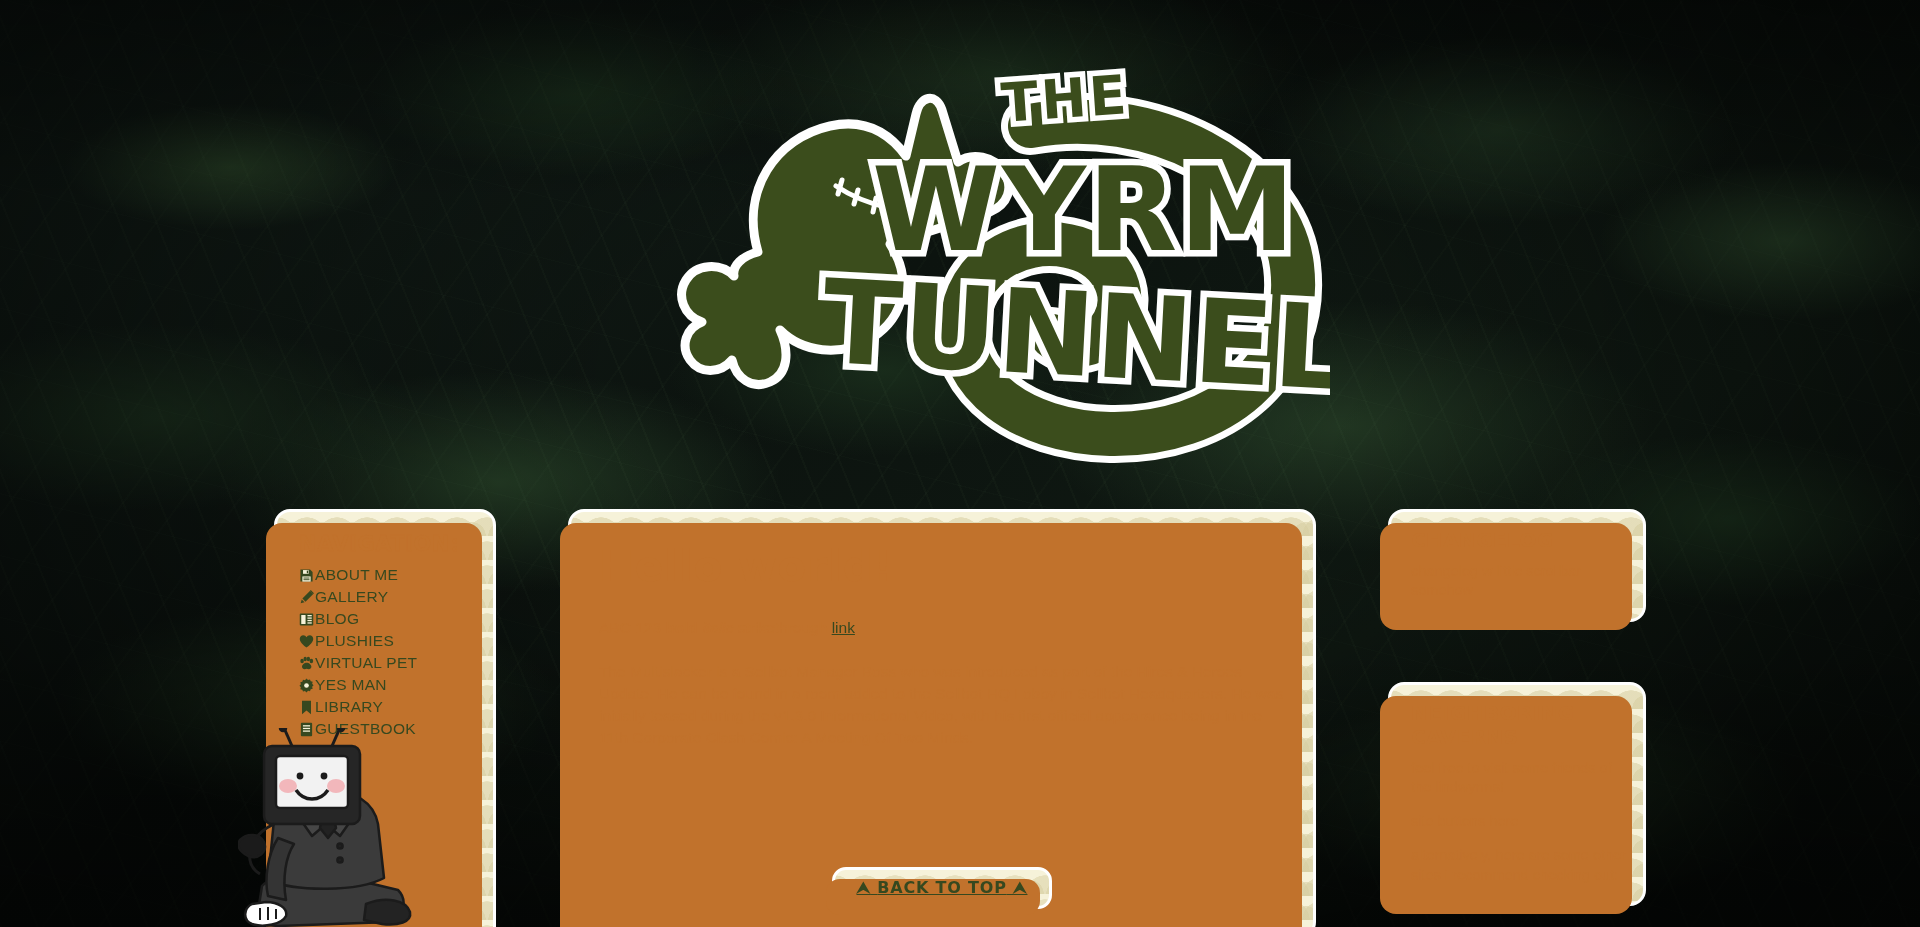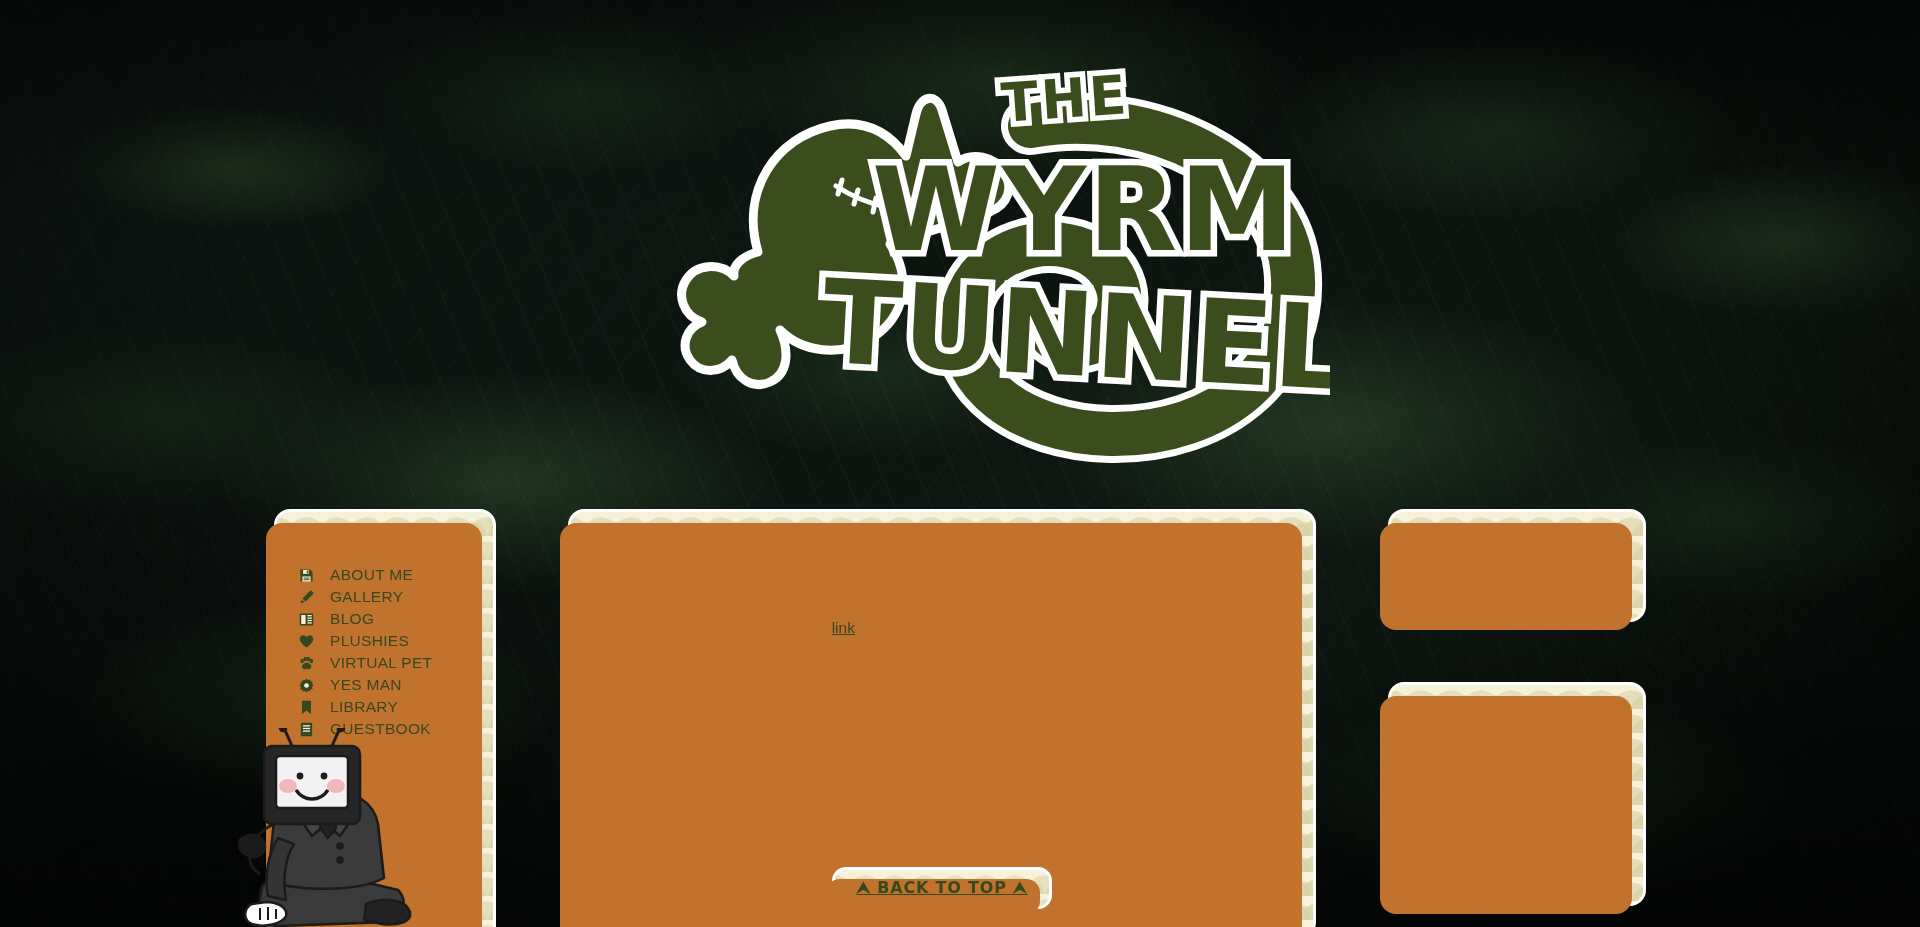--- a/index.html
+++ b/index.html
@@ -121,21 +121,21 @@
     letter-spacing: .5px;
     color: #c1722c;
     text-transform: uppercase;
     margin: 6px 0 8px 6px;
     -webkit-text-stroke: 0.4px #c1722c;
   }
   #nav-list { list-style: none; }
   .nav-item {
     display: flex;
     align-items: center;
-    gap: 16px;
+    gap: 1px;
     padding: 2px 0 2px 6px;
     font-size: 15.5px;
     letter-spacing: .3px;
     color: #36481f;
     text-transform: uppercase;
     font-family: "Liberation Sans", sans-serif;
     cursor: pointer;
   }
   .nav-icon { width: 15px; height: 15px; flex: 0 0 15px; display: block; }
   .nav-label { white-space: nowrap; }

